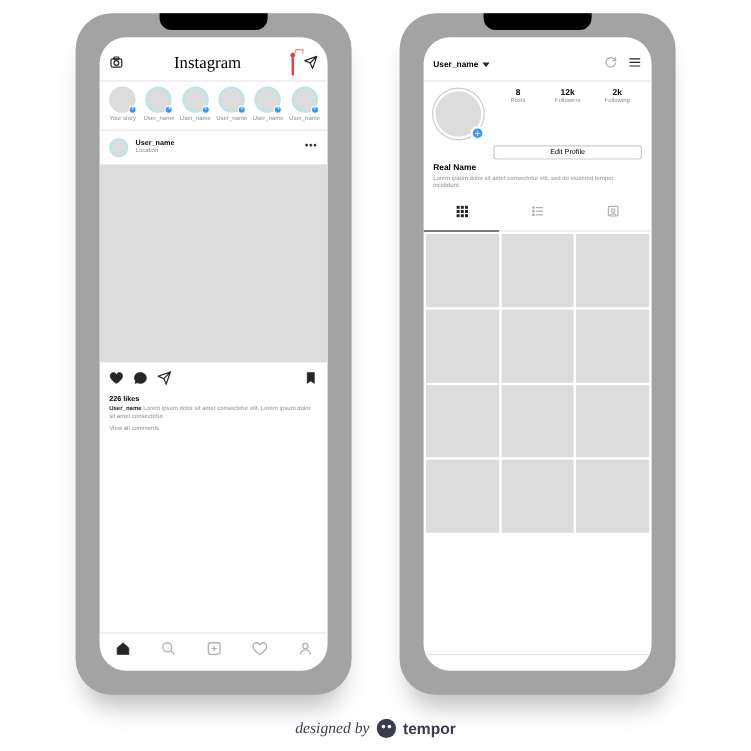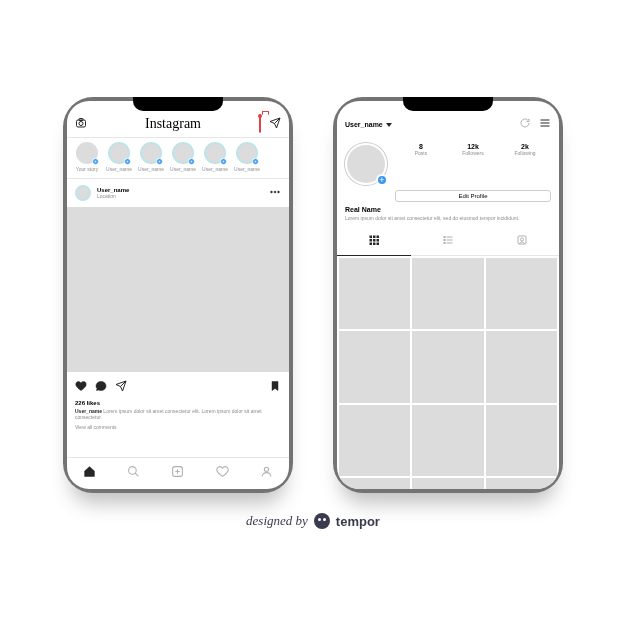--- a/index.html
+++ b/index.html
@@ -5,24 +5,24 @@
   * { box-sizing: border-box; margin: 0; padding: 0; }
   body {
     width: 626px; height: 626px;
     background: #fff;
     font-family: -apple-system, Helvetica, Arial, sans-serif;
     display: flex; flex-direction: column; align-items: center; justify-content: center;
     gap: 20px;
   }
   .phones { display: flex; gap: 40px; }
   .phone {
-    width: 230px; height: 396px;
-    background: #737373;
+    width: 230px; height: 568px;
+    background: #a3a3a3;
     border-radius: 30px;
-    padding: 4px;
+    padding: 20px;
     position: relative;
     box-shadow: 0 18px 20px -8px rgba(0,0,0,.25);
   }
   .screen {
     width: 100%; height: 100%;
     background: #fff;
     border-radius: 22px;
     overflow: hidden;
     display: flex; flex-direction: column;
     position: relative;

